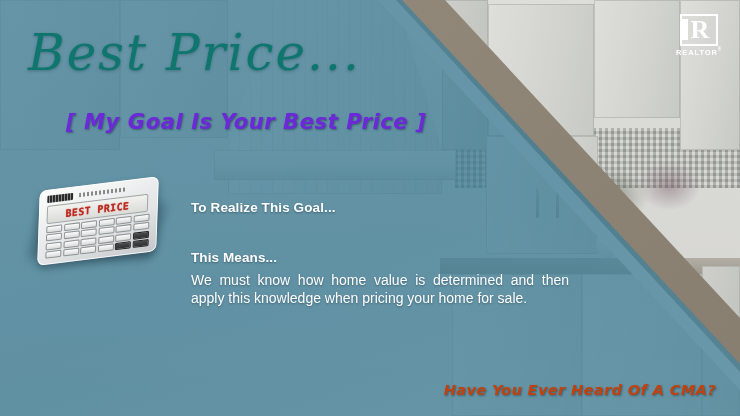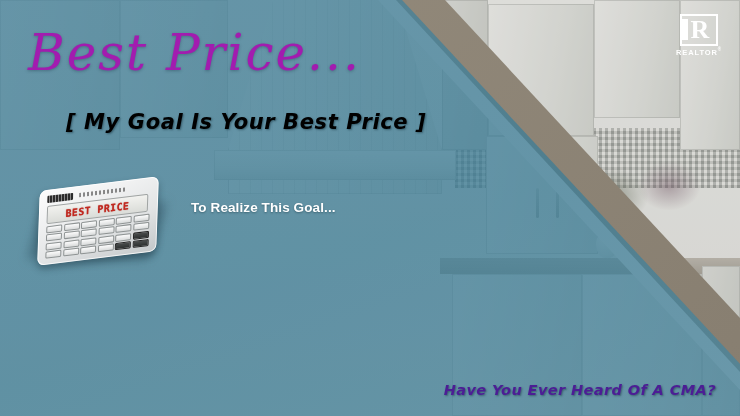--- a/index.html
+++ b/index.html
@@ -132,34 +132,34 @@
 
   
   .title {
     position: absolute;
     left: 28px; top: 26px;
     font-family: "DejaVu Serif", serif;
     font-style: italic;
     font-weight: 400;
     font-size: 50px;
     line-height: 1.08;
-    color: #a21caf;
+    color: #0f766e;
     letter-spacing: 2px;
     text-shadow: 0 1px 3px rgba(20,50,62,.35);
     white-space: nowrap;
   }
   .subtitle {
     position: absolute;
     left: 66px; top: 110px;
     font-family: "DejaVu Sans", sans-serif;
     font-style: italic;
     font-weight: bold;
     font-size: 21px;
     letter-spacing: .6px;
-    color: #000000;
+    color: #6d28d9;
     text-shadow: 1px 1px 2px rgba(18,46,58,.5);
     white-space: nowrap;
   }
   .body-block {
     position: absolute;
     left: 191px;
     width: 378px;
     color: #ffffff;
   }
   .body-block.one { top: 178px; margin-top: 22px; }
@@ -181,21 +181,21 @@
   }
   .blk-body.last-full { text-align: justify; }
   .tagline {
     position: absolute;
     right: 24px; bottom: 18px;
     font-family: "DejaVu Sans", sans-serif;
     font-style: italic;
     font-weight: bold;
     font-size: 14.5px;
     letter-spacing: .4px;
-    color: #4c1d95;
+    color: #c2410c;
     text-shadow: 1px 1px 2px rgba(18,46,58,.5);
     white-space: nowrap;
   }
 
   
   .realtor {
     position: absolute;
     left: 676px; top: 14px;
     width: 46px; height: 46px;
   }
@@ -388,16 +388,20 @@
           <i class="dk"></i>
           <i class="dk"></i>
       </div>
     </div>
   </div>
 
   <div class="body-block one">
     <p class="blk-head">To Realize This Goal...</p>
   </div>
 
+  <div class="body-block two">
+    <p class="blk-head">This Means...</p>
+    <p class="blk-body last-full">We must know how home value is determined and then apply this knowledge when pricing your home for sale.</p>
+  </div>
 
   <div class="tagline">Have You Ever Heard Of A CMA?</div>
 
 </div>
 
 </body></html>

